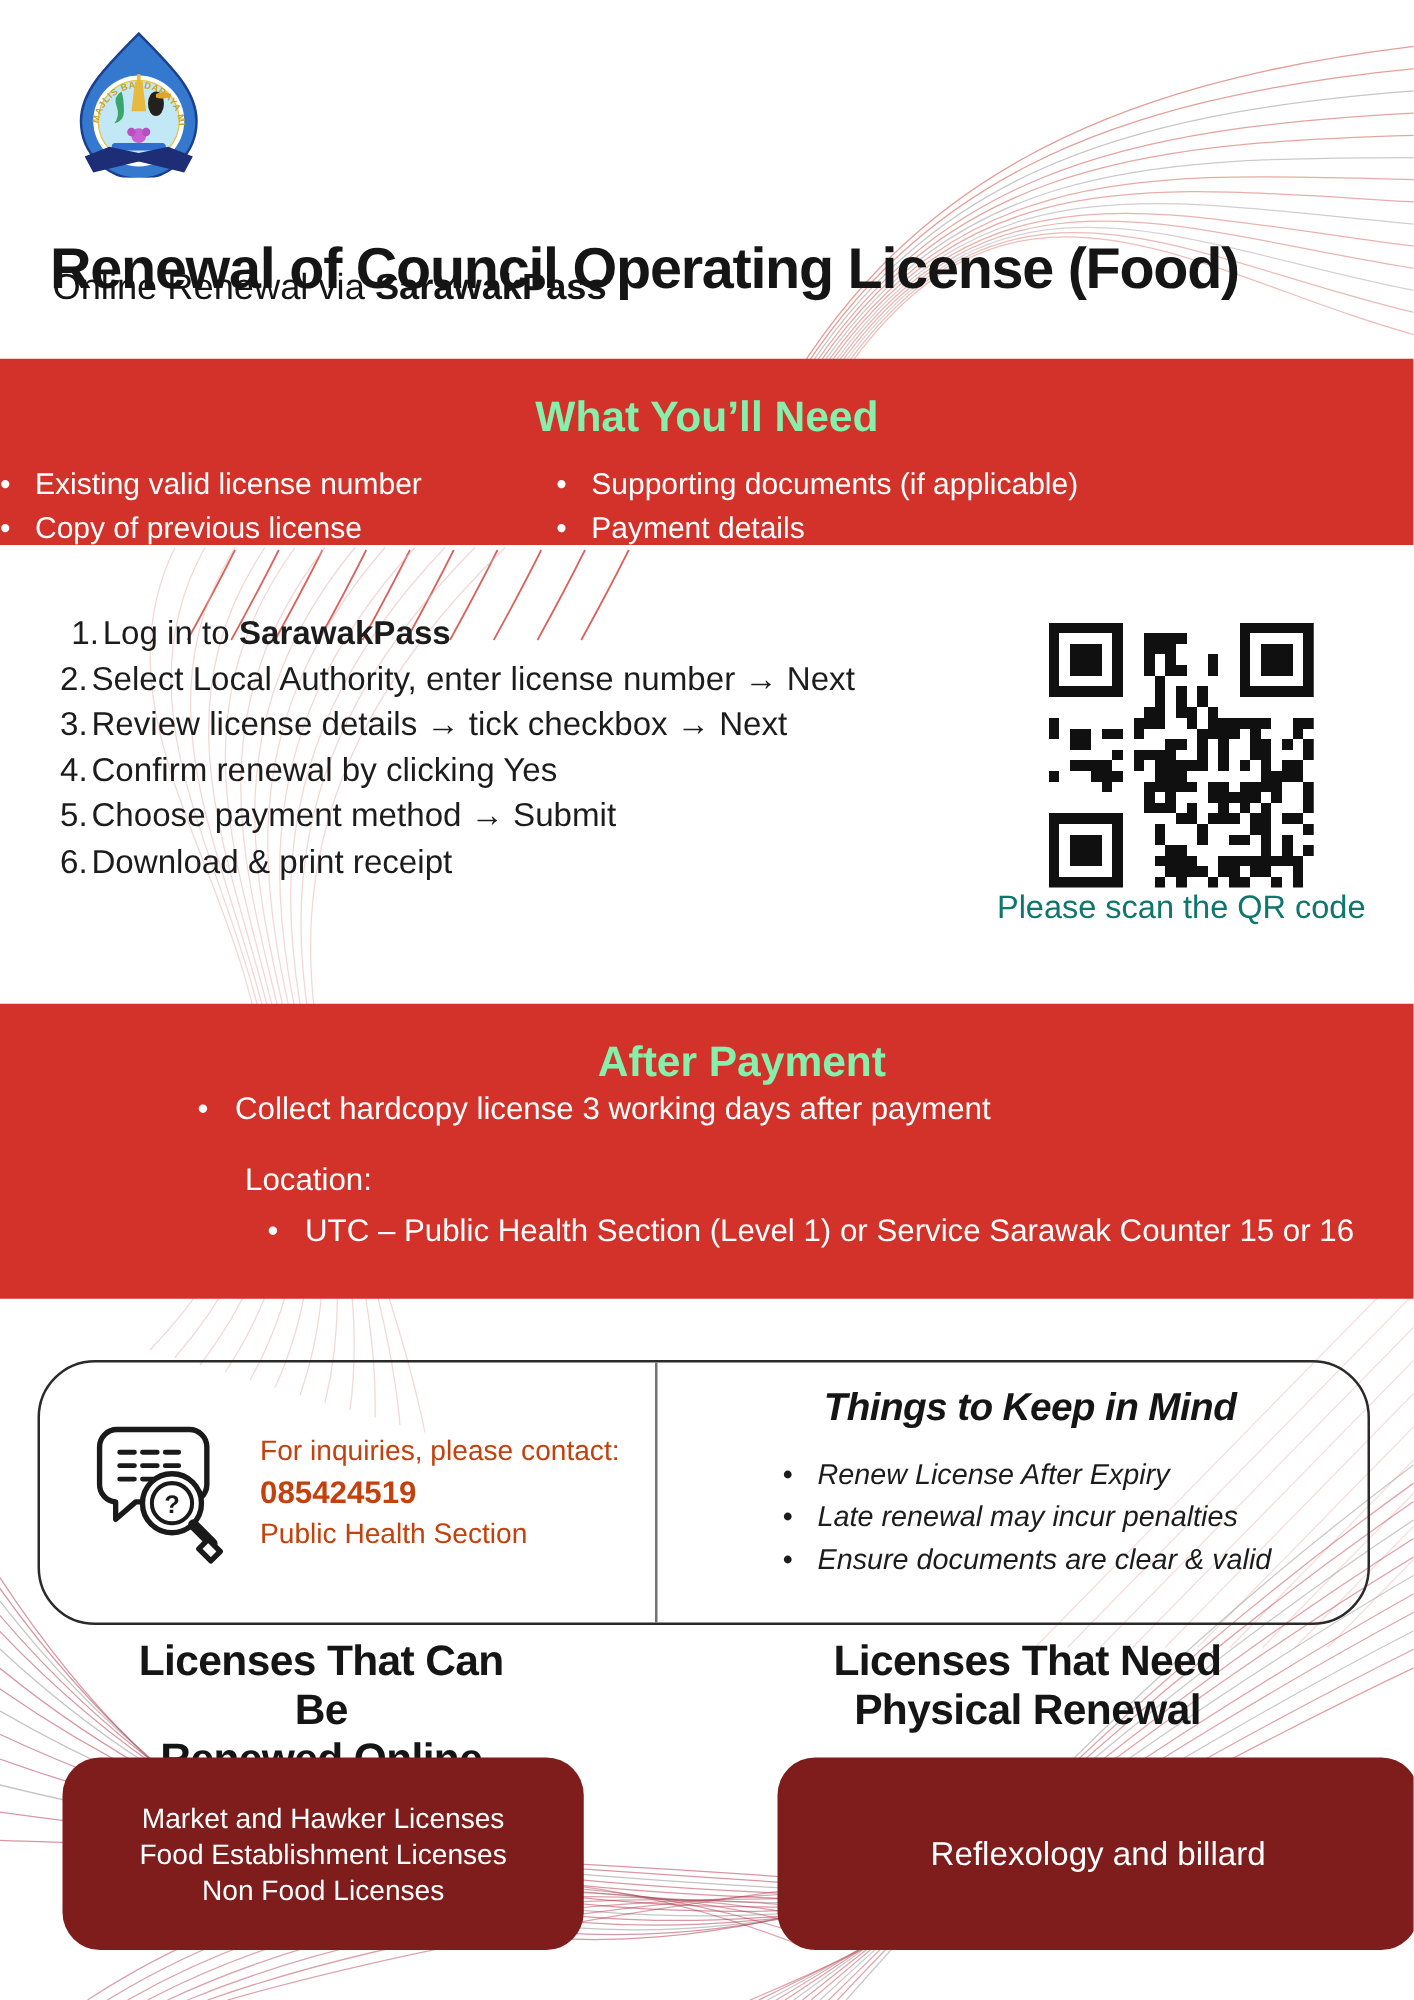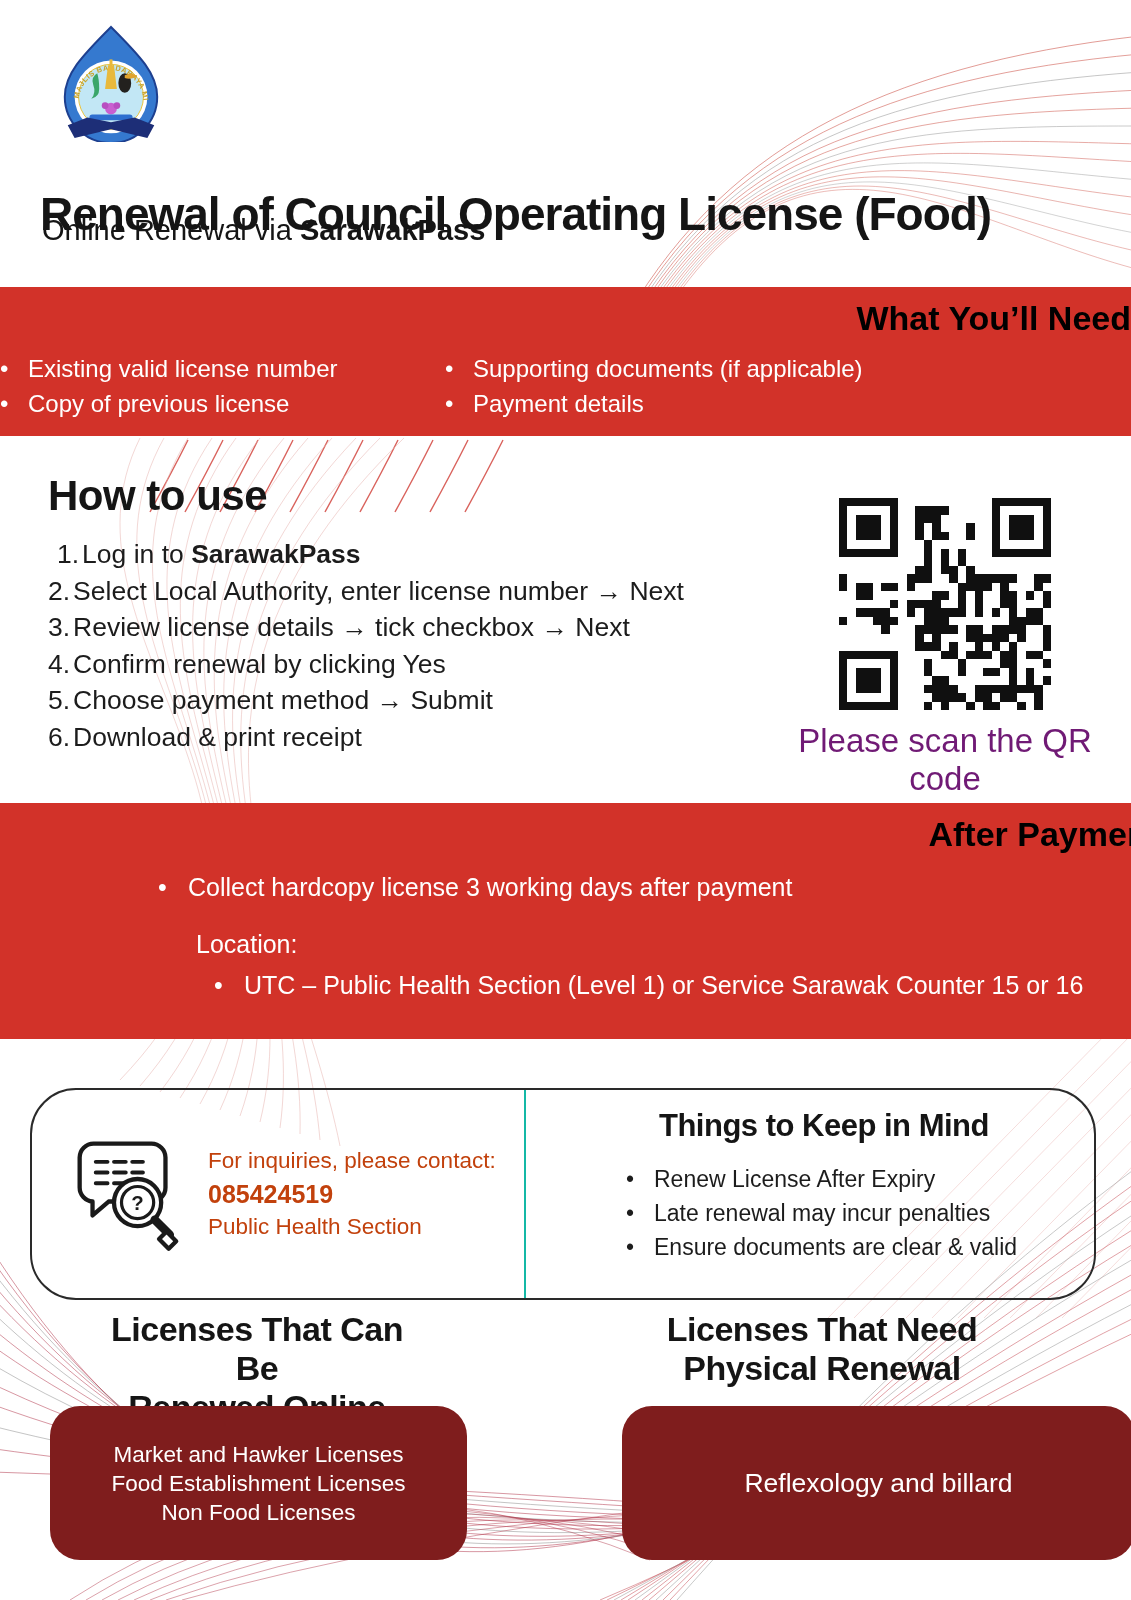--- a/index.html
+++ b/index.html
@@ -10,52 +10,52 @@
   .logo{position:absolute;left:50px;top:24px;width:122px;height:118px;z-index:2;}
 
   .title{position:absolute;left:40px;top:156px;width:1080px;font-size:46px;font-weight:bold;
          letter-spacing:-1px;z-index:2;}
   .subtitle{position:absolute;left:42px;top:214px;font-size:29px;z-index:2;}
   .subtitle b{font-weight:bold;}
 
   .band{position:absolute;left:0;width:1131px;z-index:2;}
   .band-red{background:#d23229;}
   .band1{top:287px;height:149px;}
-  .band-h{margin:0;padding-top:12px;text-align:right;font-size:34px;font-weight:bold;color:#000000;}
+  .band-h{margin:16px;padding-top:12px;text-align:center;font-size:34px;font-weight:bold;color:#86efac;}
   .wyn-cols{display:flex;margin-top:13px;color:#fff;font-size:24px;}
   ul.blist{list-style:none;margin:0;padding:0;}
   ul.blist li{line-height:35px;position:relative;padding-left:28px;}
   ul.blist li:before{content:"•";position:absolute;left:0;top:0;}
   .wyn-col1{margin-left:100px;width:445px;}
   .wyn-col2{margin-left:12px;width:520px;}
 
   .howto{position:absolute;left:48px;top:472px;width:730px;z-index:2;}
   .howto h2{margin:0;font-size:42px;font-weight:bold;letter-spacing:-0.5px;}
   .howto ol{list-style:none;margin:16px 0 0 0;padding:0;font-size:26.5px;line-height:36.5px;color:#1c1c1c;}
   .howto .num{margin-right:3px;}
   .howto li.first{padding-left:9px;}
   .howto b{font-weight:bold;}
 
   .qrblock{position:absolute;left:790px;top:498px;width:310px;z-index:2;text-align:center;}
   #qr-svg{display:block;margin:0 auto;background:#fff;}
-  .qr-caption{margin-top:12px;font-size:33px;color:#701a75;}
+  .qr-caption{margin-top:0;font-size:26px;color:#0f766e;}
 
   .band2{top:803px;height:236px;padding-left:28px;}
   .band2 .b2-item1{position:absolute;left:158px;top:70px;font-size:25px;color:#fff;padding-left:30px;}
   .band2 .b2-loc{position:absolute;left:196px;top:127px;font-size:25px;color:#fff;}
   .band2 .b2-item2{position:absolute;left:214px;top:168px;font-size:25px;color:#fff;padding-left:30px;}
   .wdot{position:absolute;left:0;top:0;}
 
   .card{position:absolute;left:30px;top:1088px;width:1062px;height:208px;border:2px solid #2a2a2a;
         border-radius:46px;z-index:2;display:flex;background:transparent;}
   .card-left{width:492px;display:flex;align-items:center;padding-left:38px;box-sizing:border-box;}
   .contact-icon{width:118px;height:118px;flex:0 0 auto;}
   .contact-text{margin-left:20px;font-size:22.5px;line-height:30px;color:#c2410c;}
   .contact-text .phone{font-size:25px;font-weight:bold;margin:3px 0;}
-  .card-right{flex:1;border-left:2px solid #14b8a6;padding:18px 30px 0 58px;box-sizing:border-box;}
+  .card-right{flex:1;border-left:2px solid #737373;padding:18px 30px 0 58px;box-sizing:border-box;font-style:italic;}
   .card-right h3{margin:0;font-size:31px;font-weight:bold;text-align:center;letter-spacing:-0.5px;}
   .card-right ul.blist{margin:18px 0 0 42px;font-size:23px;color:#1c1c1c;}
   .card-right ul.blist li{line-height:34px;}
 
   .col-head{position:absolute;width:330px;text-align:center;font-size:34px;font-weight:bold;
             line-height:39px;z-index:2;letter-spacing:-0.5px;}
   .col-head.left{left:92px;top:1310px;}
   .col-head.right{left:657px;top:1310px;}
 
   .redbox{position:absolute;background:#7f1d1d;border-radius:30px;color:#fff;z-index:2;
@@ -184,21 +184,20 @@
         <li>Copy of previous license</li>
       </ul>
       <ul class="blist wyn-col2">
         <li>Supporting documents (if applicable)</li>
         <li>Payment details</li>
       </ul>
     </div>
   </div>
 
   <div class="howto">
-    <h2>How to use</h2>
     <ol>
       <li class="first"><span class="num">1.</span><span>Log in to </span><b>SarawakPass</b></li>
       <li><span class="num">2.</span><span>Select Local Authority, enter license number → Next</span></li>
       <li><span class="num">3.</span><span>Review license details → tick checkbox → Next</span></li>
       <li><span class="num">4.</span><span>Confirm renewal by clicking Yes</span></li>
       <li><span class="num">5.</span><span>Choose payment method → Submit</span></li>
       <li><span class="num">6.</span><span>Download &amp; print receipt</span></li>
     </ol>
   </div>
 

